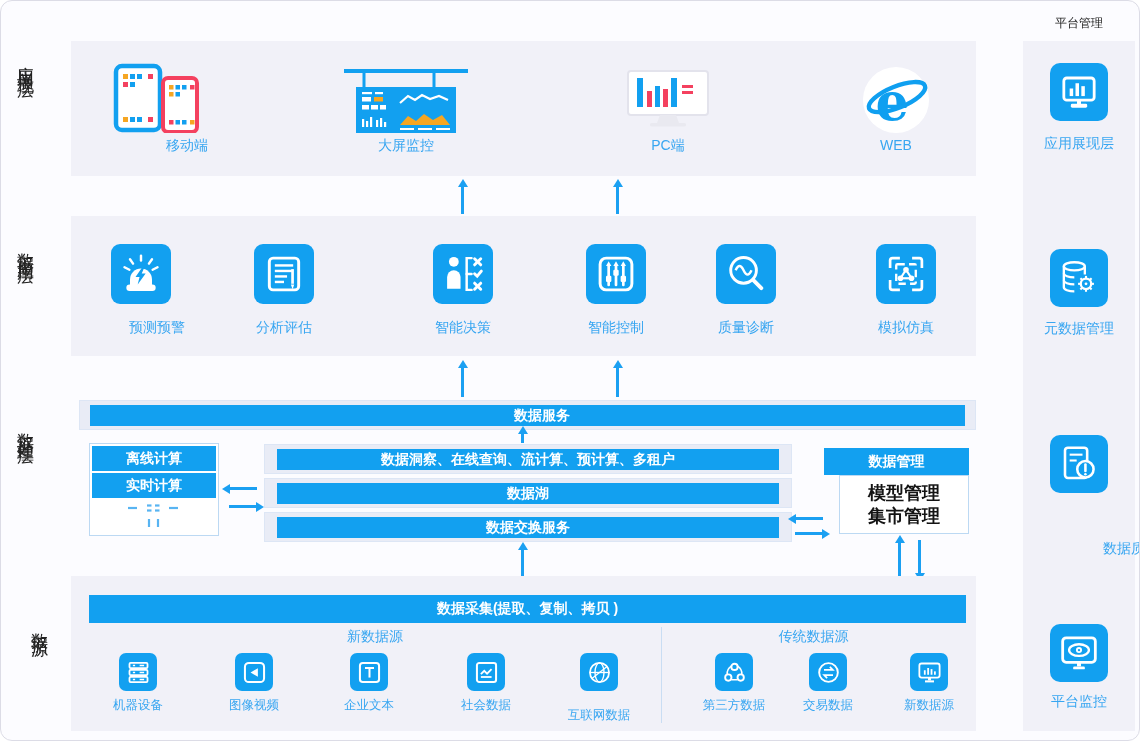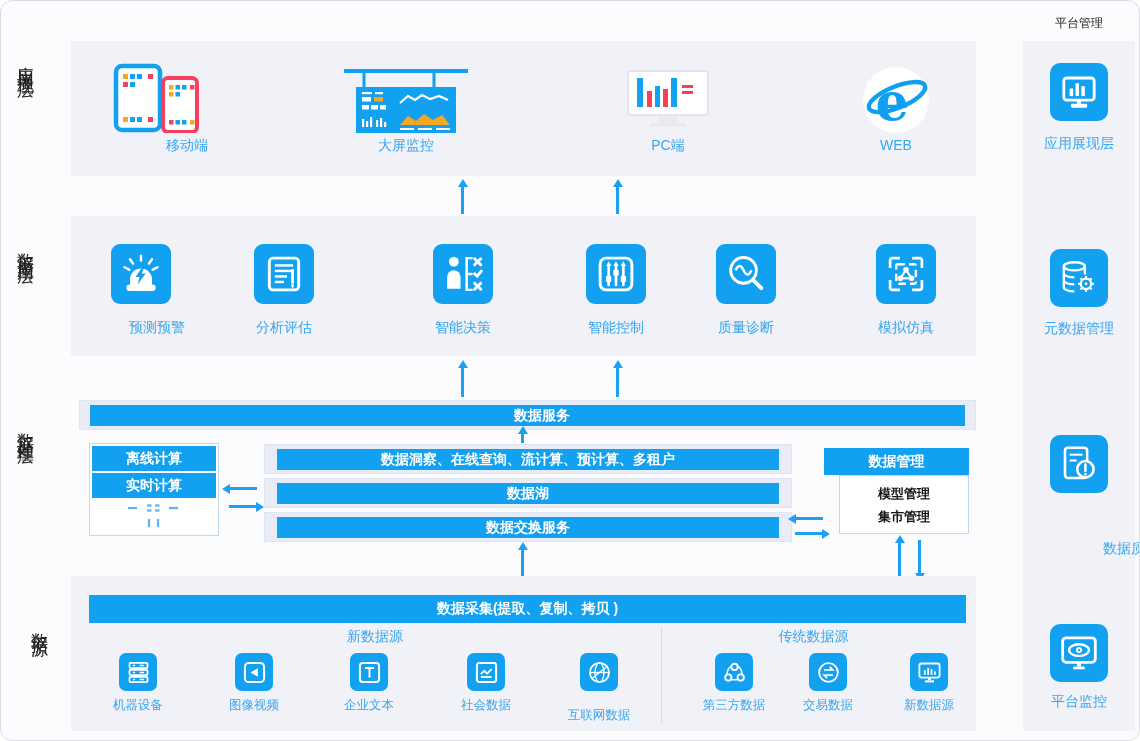--- a/index.html
+++ b/index.html
@@ -33,21 +33,21 @@
   .varr.up::after{content:"";position:absolute;top:-7px;left:-3.5px;
     border-left:5px solid transparent;border-right:5px solid transparent;border-bottom:8px solid #1ba0f2;}
   .varr.down::after{content:"";position:absolute;bottom:-7px;left:-3.5px;
     border-left:5px solid transparent;border-right:5px solid transparent;border-top:8px solid #1ba0f2;}
   .harr{position:absolute;height:3px;background:#1ba0f2;}
   .harr.left::after{content:"";position:absolute;left:-7px;top:-3.5px;
     border-top:5px solid transparent;border-bottom:5px solid transparent;border-right:8px solid #1ba0f2;}
   .harr.right::after{content:"";position:absolute;right:-7px;top:-3.5px;
     border-top:5px solid transparent;border-bottom:5px solid transparent;border-left:8px solid #1ba0f2;}
   .divider-v{position:absolute;width:1px;background:#c9ddf3;}
-  .mgmt-body{color:#141414;font-weight:bold;font-size:13px;text-align:center;line-height:23px;padding-top:6px;}
+  .mgmt-body{color:#141414;font-weight:bold;font-size:18px;text-align:center;line-height:23px;padding-top:6px;}
   .pm-title{position:absolute;color:#222;font-size:12px;text-align:center;}
 </style>
 </head>
 <body>
 
 <div id="page">
 
   <div class="v-label" style="left:13px;top:52px;">应用展现层</div>
   <div class="v-label" style="left:13px;top:238px;">数据应用层</div>
   <div class="v-label" style="left:13px;top:418px;">数据处理层</div>

